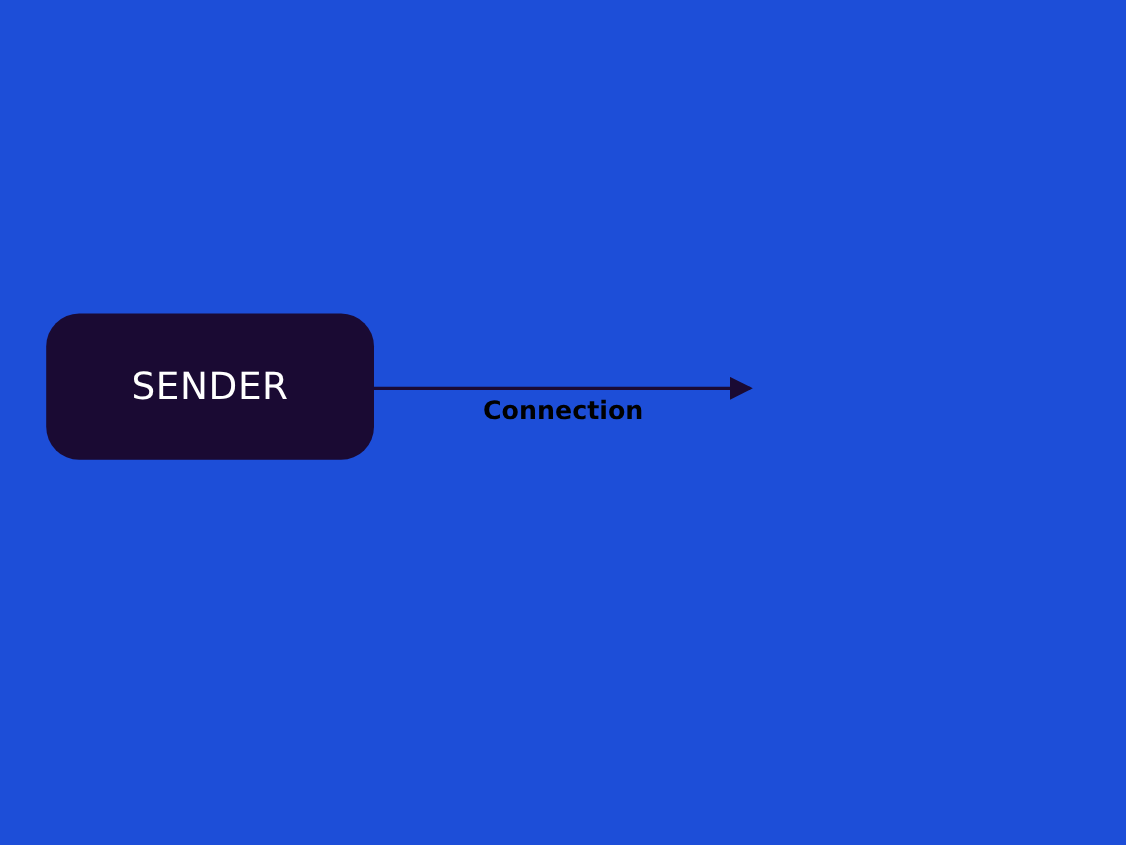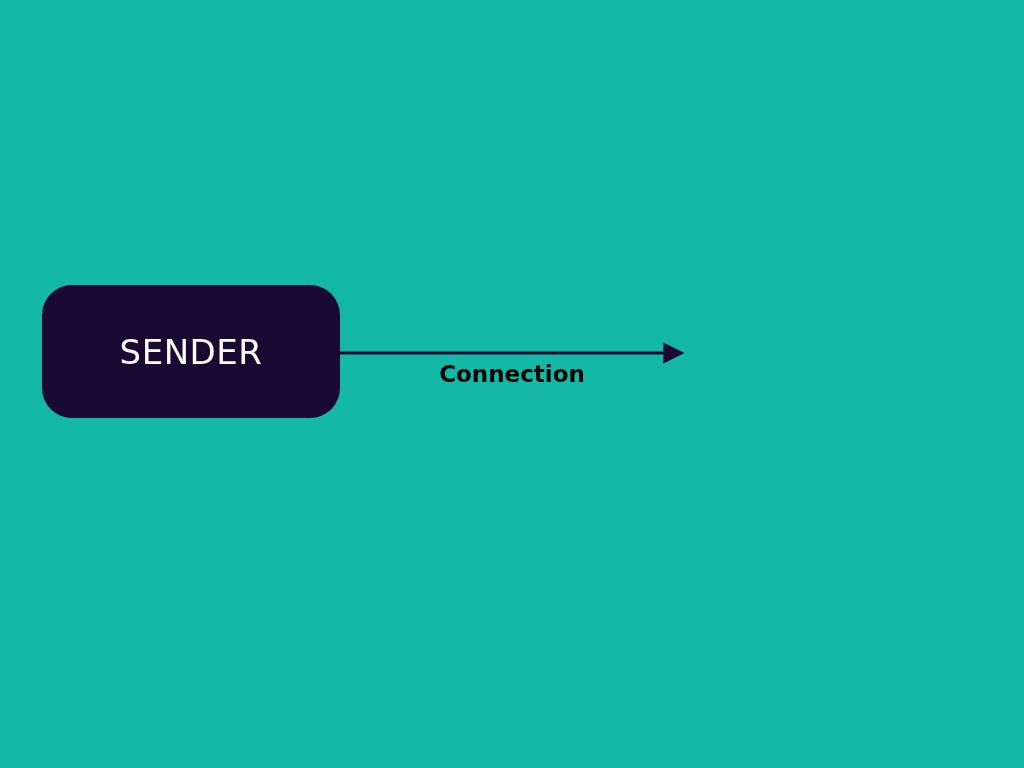--- a/index.html
+++ b/index.html
@@ -10,21 +10,21 @@
     width: 1024px;
     height: 768px;
     background: #ffffff;
     font-family: "DejaVu Sans", sans-serif;
     overflow: hidden;
   }
   #canvas {
     position: relative;
     width: 1024px;
     height: 768px;
-    background: #14b8a6;
+    background: #1d4ed8;
   }
   .node {
     position: absolute;
     display: flex;
     align-items: center;
     justify-content: center;
     background: #1a0a33;
     border-radius: 30px;
     box-sizing: border-box;
   }

